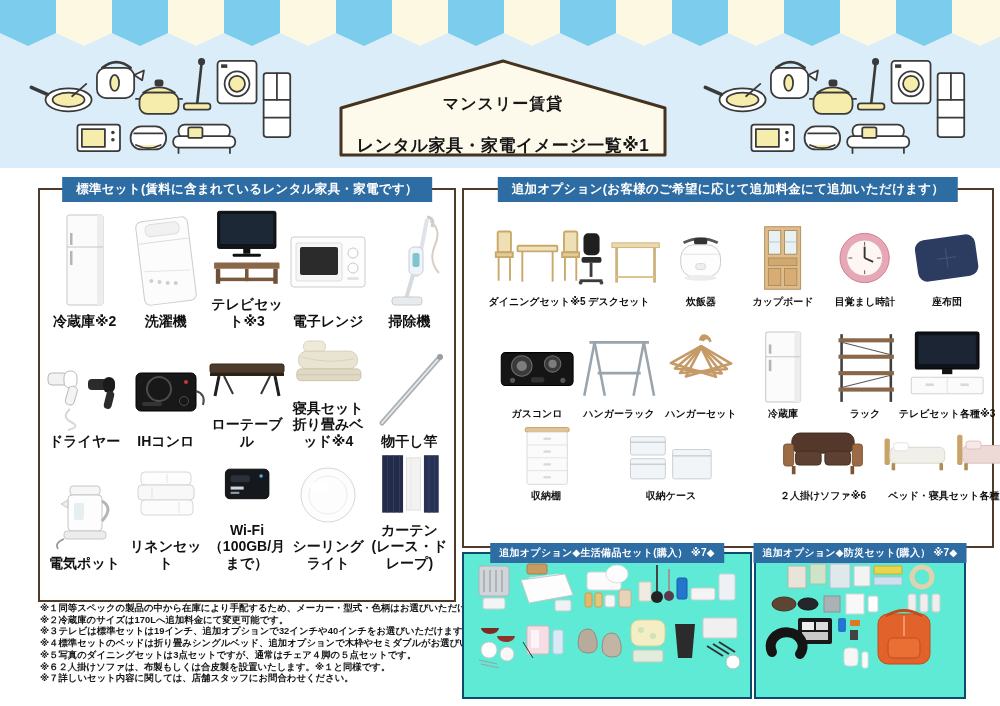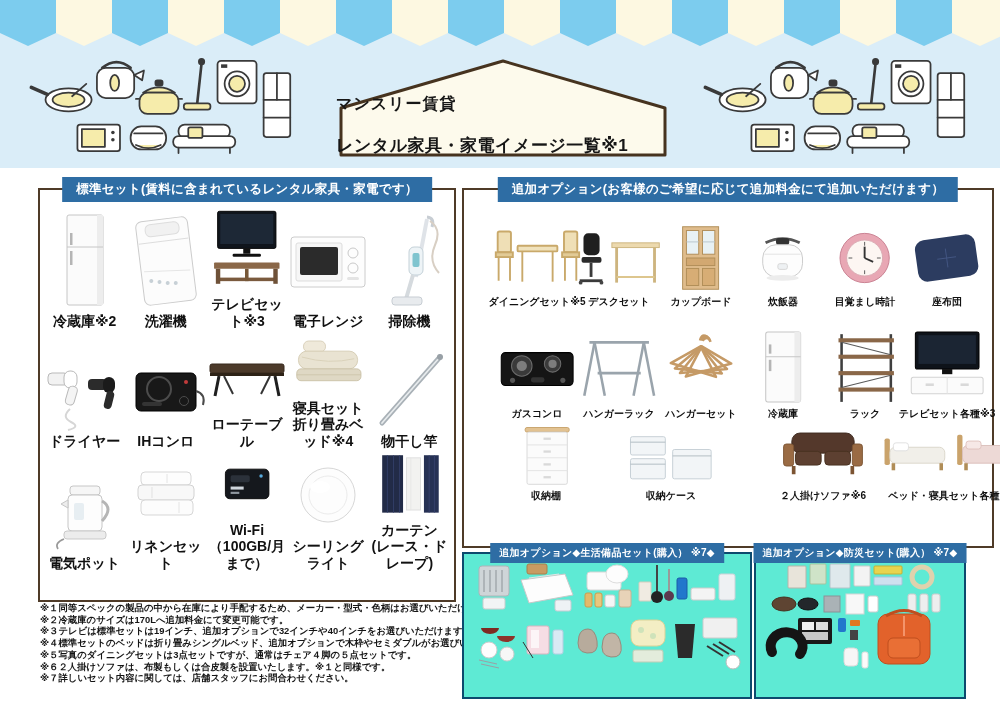--- a/index.html
+++ b/index.html
@@ -5,21 +5,21 @@
   html,body{margin:0;padding:0;background:#fff;}
   .page{position:relative;width:1000px;height:706px;background:#fff;overflow:hidden;
         font-family:"Liberation Sans","DejaVu Sans",sans-serif;color:#111;}
   .top-band{position:absolute;left:0;top:0;width:1000px;height:168px;background:#daedf8;}
   .awning{position:absolute;left:0;top:0;display:block;}
   .deco{position:absolute;top:50px;width:266px;height:112px;}
   .deco-left{left:26px;}
   .deco-right{left:700px;}
   .title-banner{position:absolute;left:336px;top:56px;width:334px;height:104px;}
   .title-banner svg{position:absolute;left:0;top:0;}
-  .title-text{position:absolute;left:0;right:0;top:38px;text-align:left;font-weight:bold;color:#161616;}
+  .title-text{position:absolute;left:0;right:0;top:38px;text-align:center;font-weight:bold;color:#161616;}
   .title-line1{font-size:16px;letter-spacing:1px;}
   .title-line2{font-size:17px;margin-top:19px;letter-spacing:0.5px;}
 
   .sec{position:absolute;background:#fff;border:2px solid #4f3b28;}
   .sec-standard{left:38px;top:188px;width:414px;height:410px;}
   .sec-options{left:462px;top:188px;width:500px;height:356px;padding-left:28px;}
   .sec-header{position:absolute;top:-13px;left:50%;transform:translateX(-50%);
      background:#2e6da4;color:#fff;font-weight:bold;font-size:12.5px;
      padding:4px 14px;white-space:nowrap;letter-spacing:0.3px;}
   .grid5{display:grid;grid-template-columns:repeat(5,1fr);grid-template-rows:124px 120px 122px;
@@ -367,42 +367,42 @@
           <rect x="40" y="22" width="50" height="5" fill="#ecd9ae" stroke="#cdb47e"></rect>
           <line x1="45" y1="27" x2="45" y2="64" stroke="#cdb47e" stroke-width="3"></line>
           <line x1="85" y1="27" x2="85" y2="64" stroke="#cdb47e" stroke-width="3"></line>
           <line x1="45" y1="58" x2="85" y2="58" stroke="#ddc68e" stroke-width="2"></line>
         </svg>
         <div class="lbl">デスクセット</div>
       </div>
 
       <div class="cell">
         <svg viewBox="0 0 90 76" style="height:72px">
+          <path d="M27 22 q18 -9 36 0" fill="none" stroke="#555" stroke-width="3"></path>
+          <rect x="38" y="17" width="14" height="7" rx="3" fill="#333"></rect>
+          <rect x="24" y="24" width="42" height="34" rx="14" fill="#fdfdfd" stroke="#c9c9c9"></rect>
+          <line x1="26" y1="34" x2="64" y2="34" stroke="#e2e2e2"></line>
+          <rect x="40" y="44" width="10" height="6" rx="2" fill="#eef1f3" stroke="#d5d5d5"></rect>
+          <ellipse cx="45" cy="59" rx="17" ry="3" fill="#ececec"></ellipse>
+        </svg>
+        <div class="lbl">炊飯器</div>
+      </div>
+
+      <div class="cell">
+        <svg viewBox="0 0 90 76" style="height:72px">
           <rect x="26" y="5" width="38" height="66" fill="#dfbc8c" stroke="#b08d57"></rect>
           <rect x="30" y="9" width="13" height="25" fill="#e8f1f4" stroke="#b08d57"></rect>
           <rect x="47" y="9" width="13" height="25" fill="#e8f1f4" stroke="#b08d57"></rect>
           <line x1="30" y1="21" x2="43" y2="21" stroke="#b8c6cc"></line>
           <line x1="47" y1="21" x2="60" y2="21" stroke="#b8c6cc"></line>
           <rect x="30" y="38" width="30" height="8" fill="#d2a871" stroke="#b08d57"></rect>
           <rect x="30" y="49" width="13" height="18" fill="#d7ad75" stroke="#b08d57"></rect>
           <rect x="47" y="49" width="13" height="18" fill="#d7ad75" stroke="#b08d57"></rect>
         </svg>
         <div class="lbl">カップボード</div>
-      </div>
-
-      <div class="cell">
-        <svg viewBox="0 0 90 76" style="height:72px">
-          <path d="M27 22 q18 -9 36 0" fill="none" stroke="#555" stroke-width="3"></path>
-          <rect x="38" y="17" width="14" height="7" rx="3" fill="#333"></rect>
-          <rect x="24" y="24" width="42" height="34" rx="14" fill="#fdfdfd" stroke="#c9c9c9"></rect>
-          <line x1="26" y1="34" x2="64" y2="34" stroke="#e2e2e2"></line>
-          <rect x="40" y="44" width="10" height="6" rx="2" fill="#eef1f3" stroke="#d5d5d5"></rect>
-          <ellipse cx="45" cy="59" rx="17" ry="3" fill="#ececec"></ellipse>
-        </svg>
-        <div class="lbl">炊飯器</div>
       </div>
 
       <div class="cell">
         <svg viewBox="0 0 90 76" style="height:72px">
           <circle cx="45" cy="38" r="26" fill="#e8a7b4" stroke="#c87f90"></circle>
           <circle cx="45" cy="38" r="19" fill="#fdf6f2" stroke="#d9a9b2"></circle>
           <g stroke="#555">
               <line x1="45" y1="21" x2="45" y2="25"></line>
               <line x1="45" y1="51" x2="45" y2="55"></line>
               <line x1="28" y1="38" x2="32" y2="38"></line>

